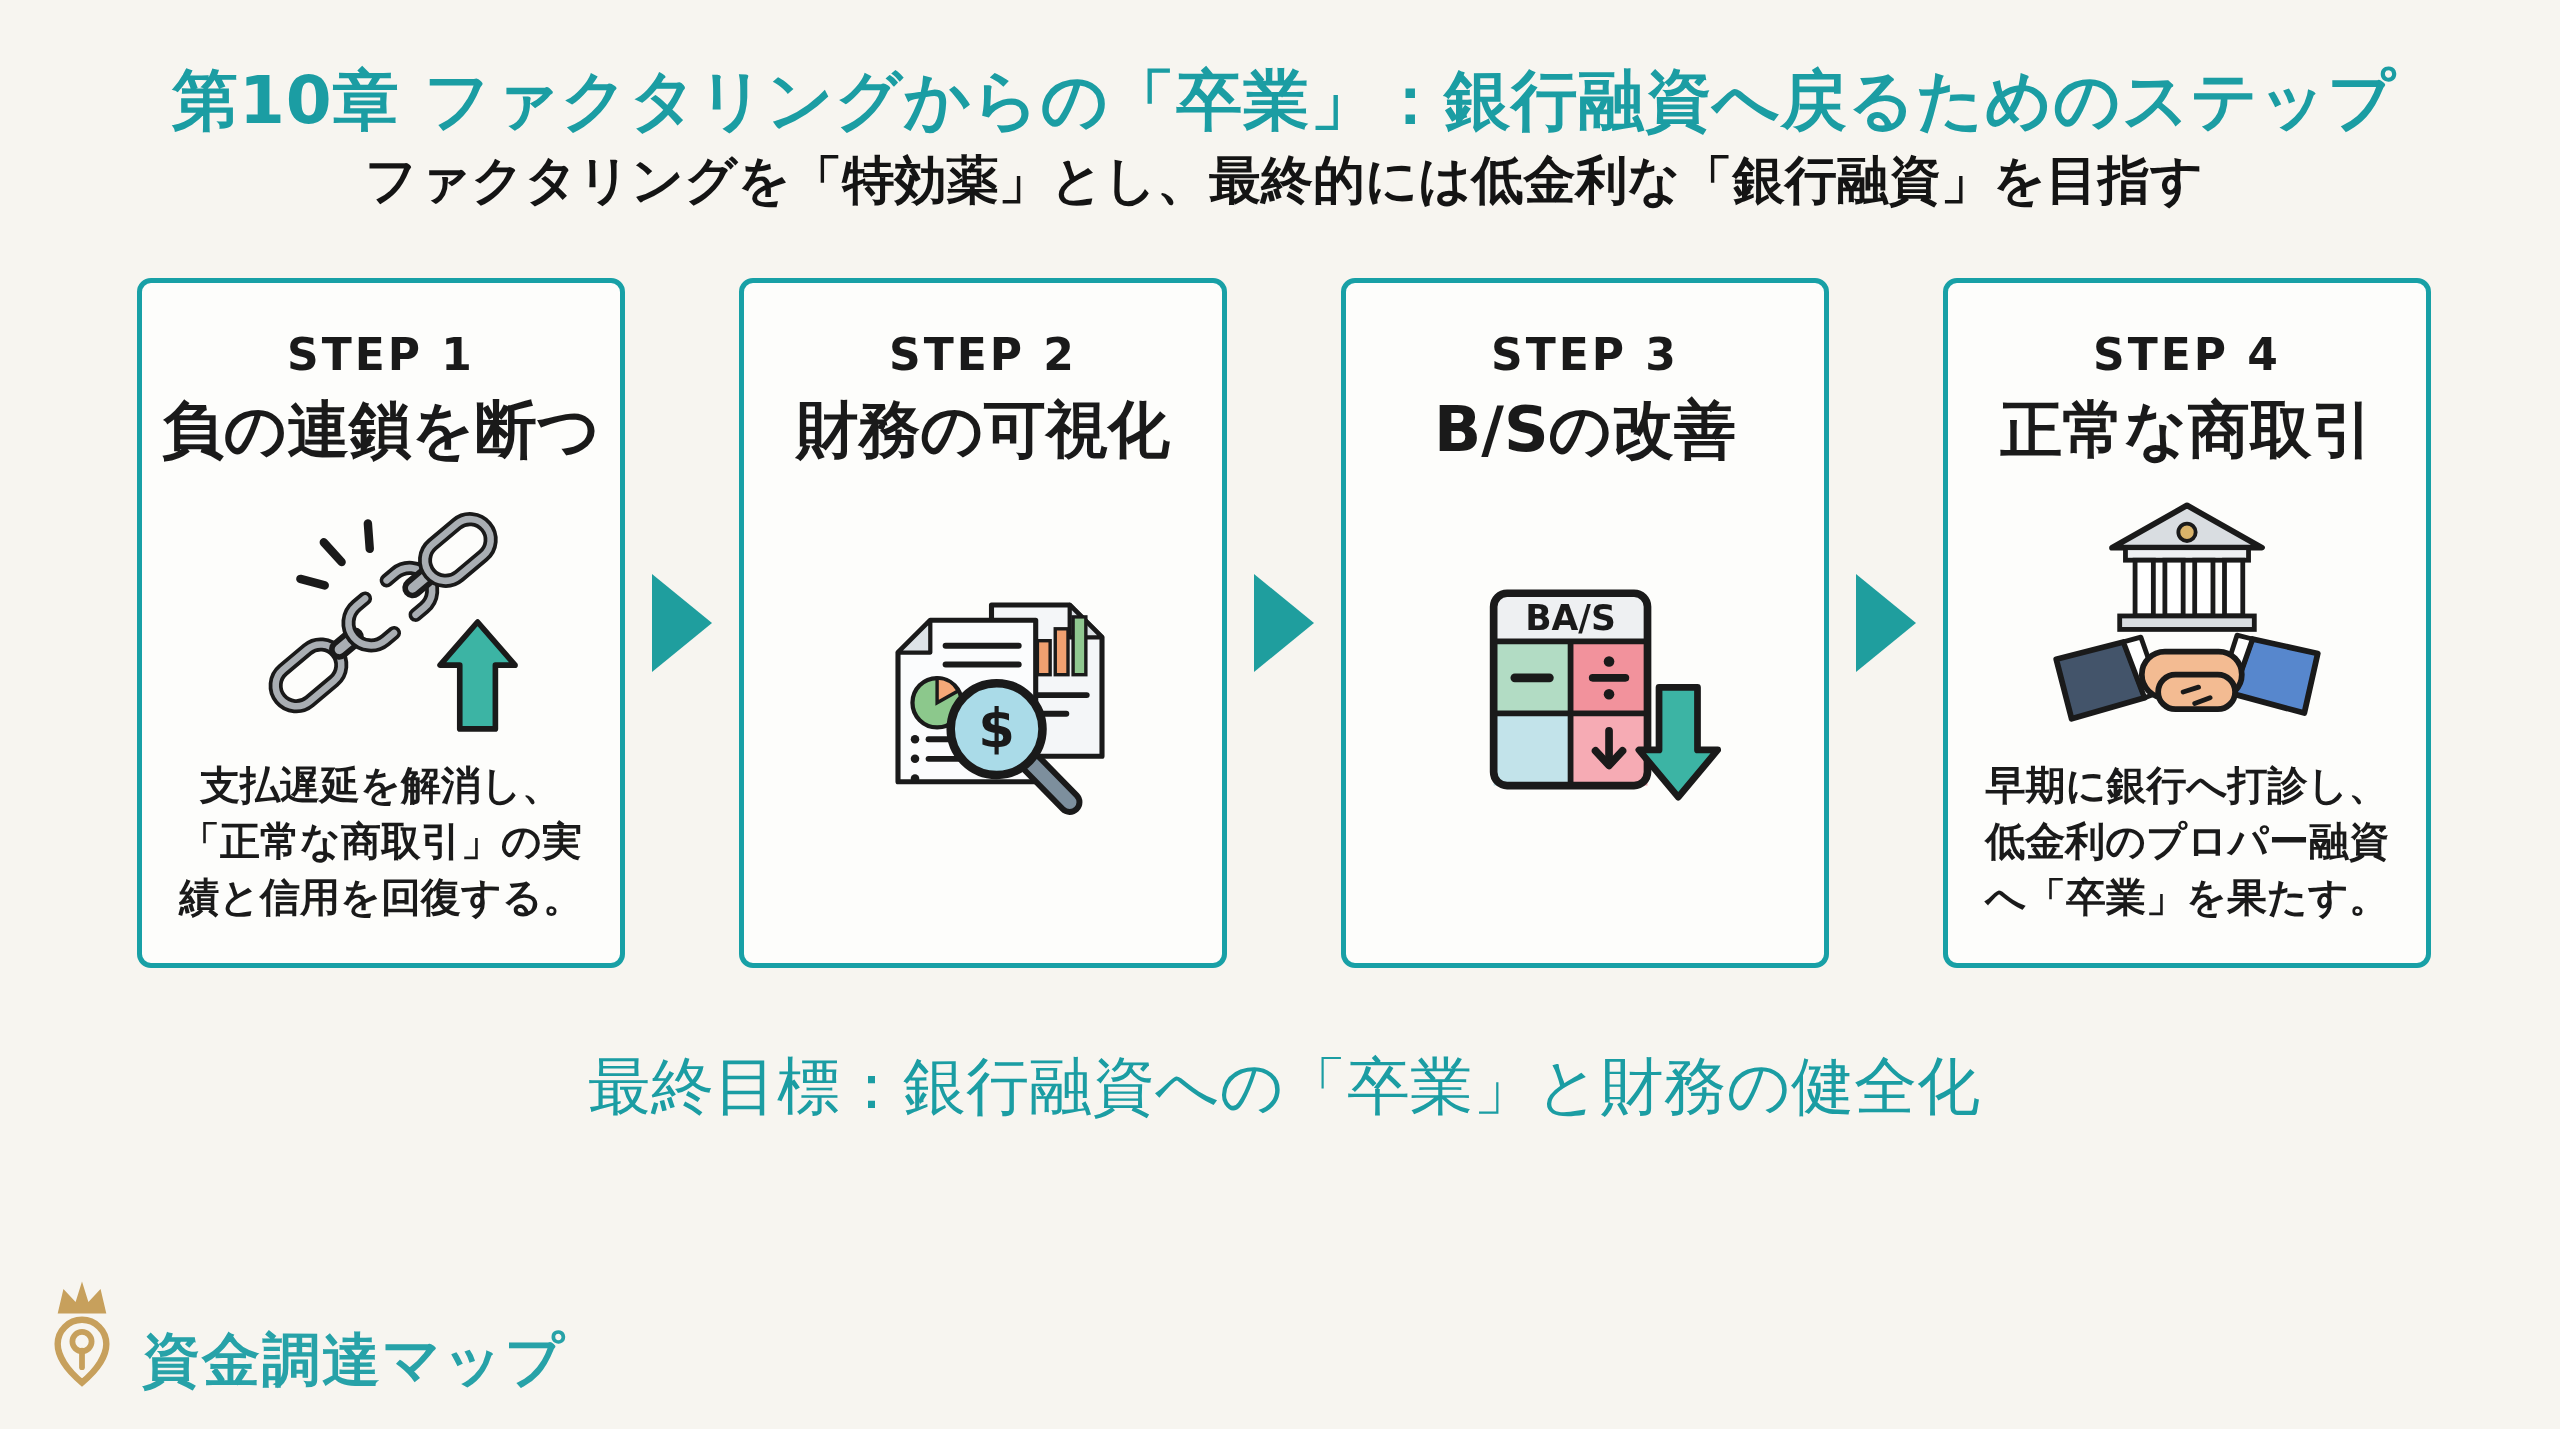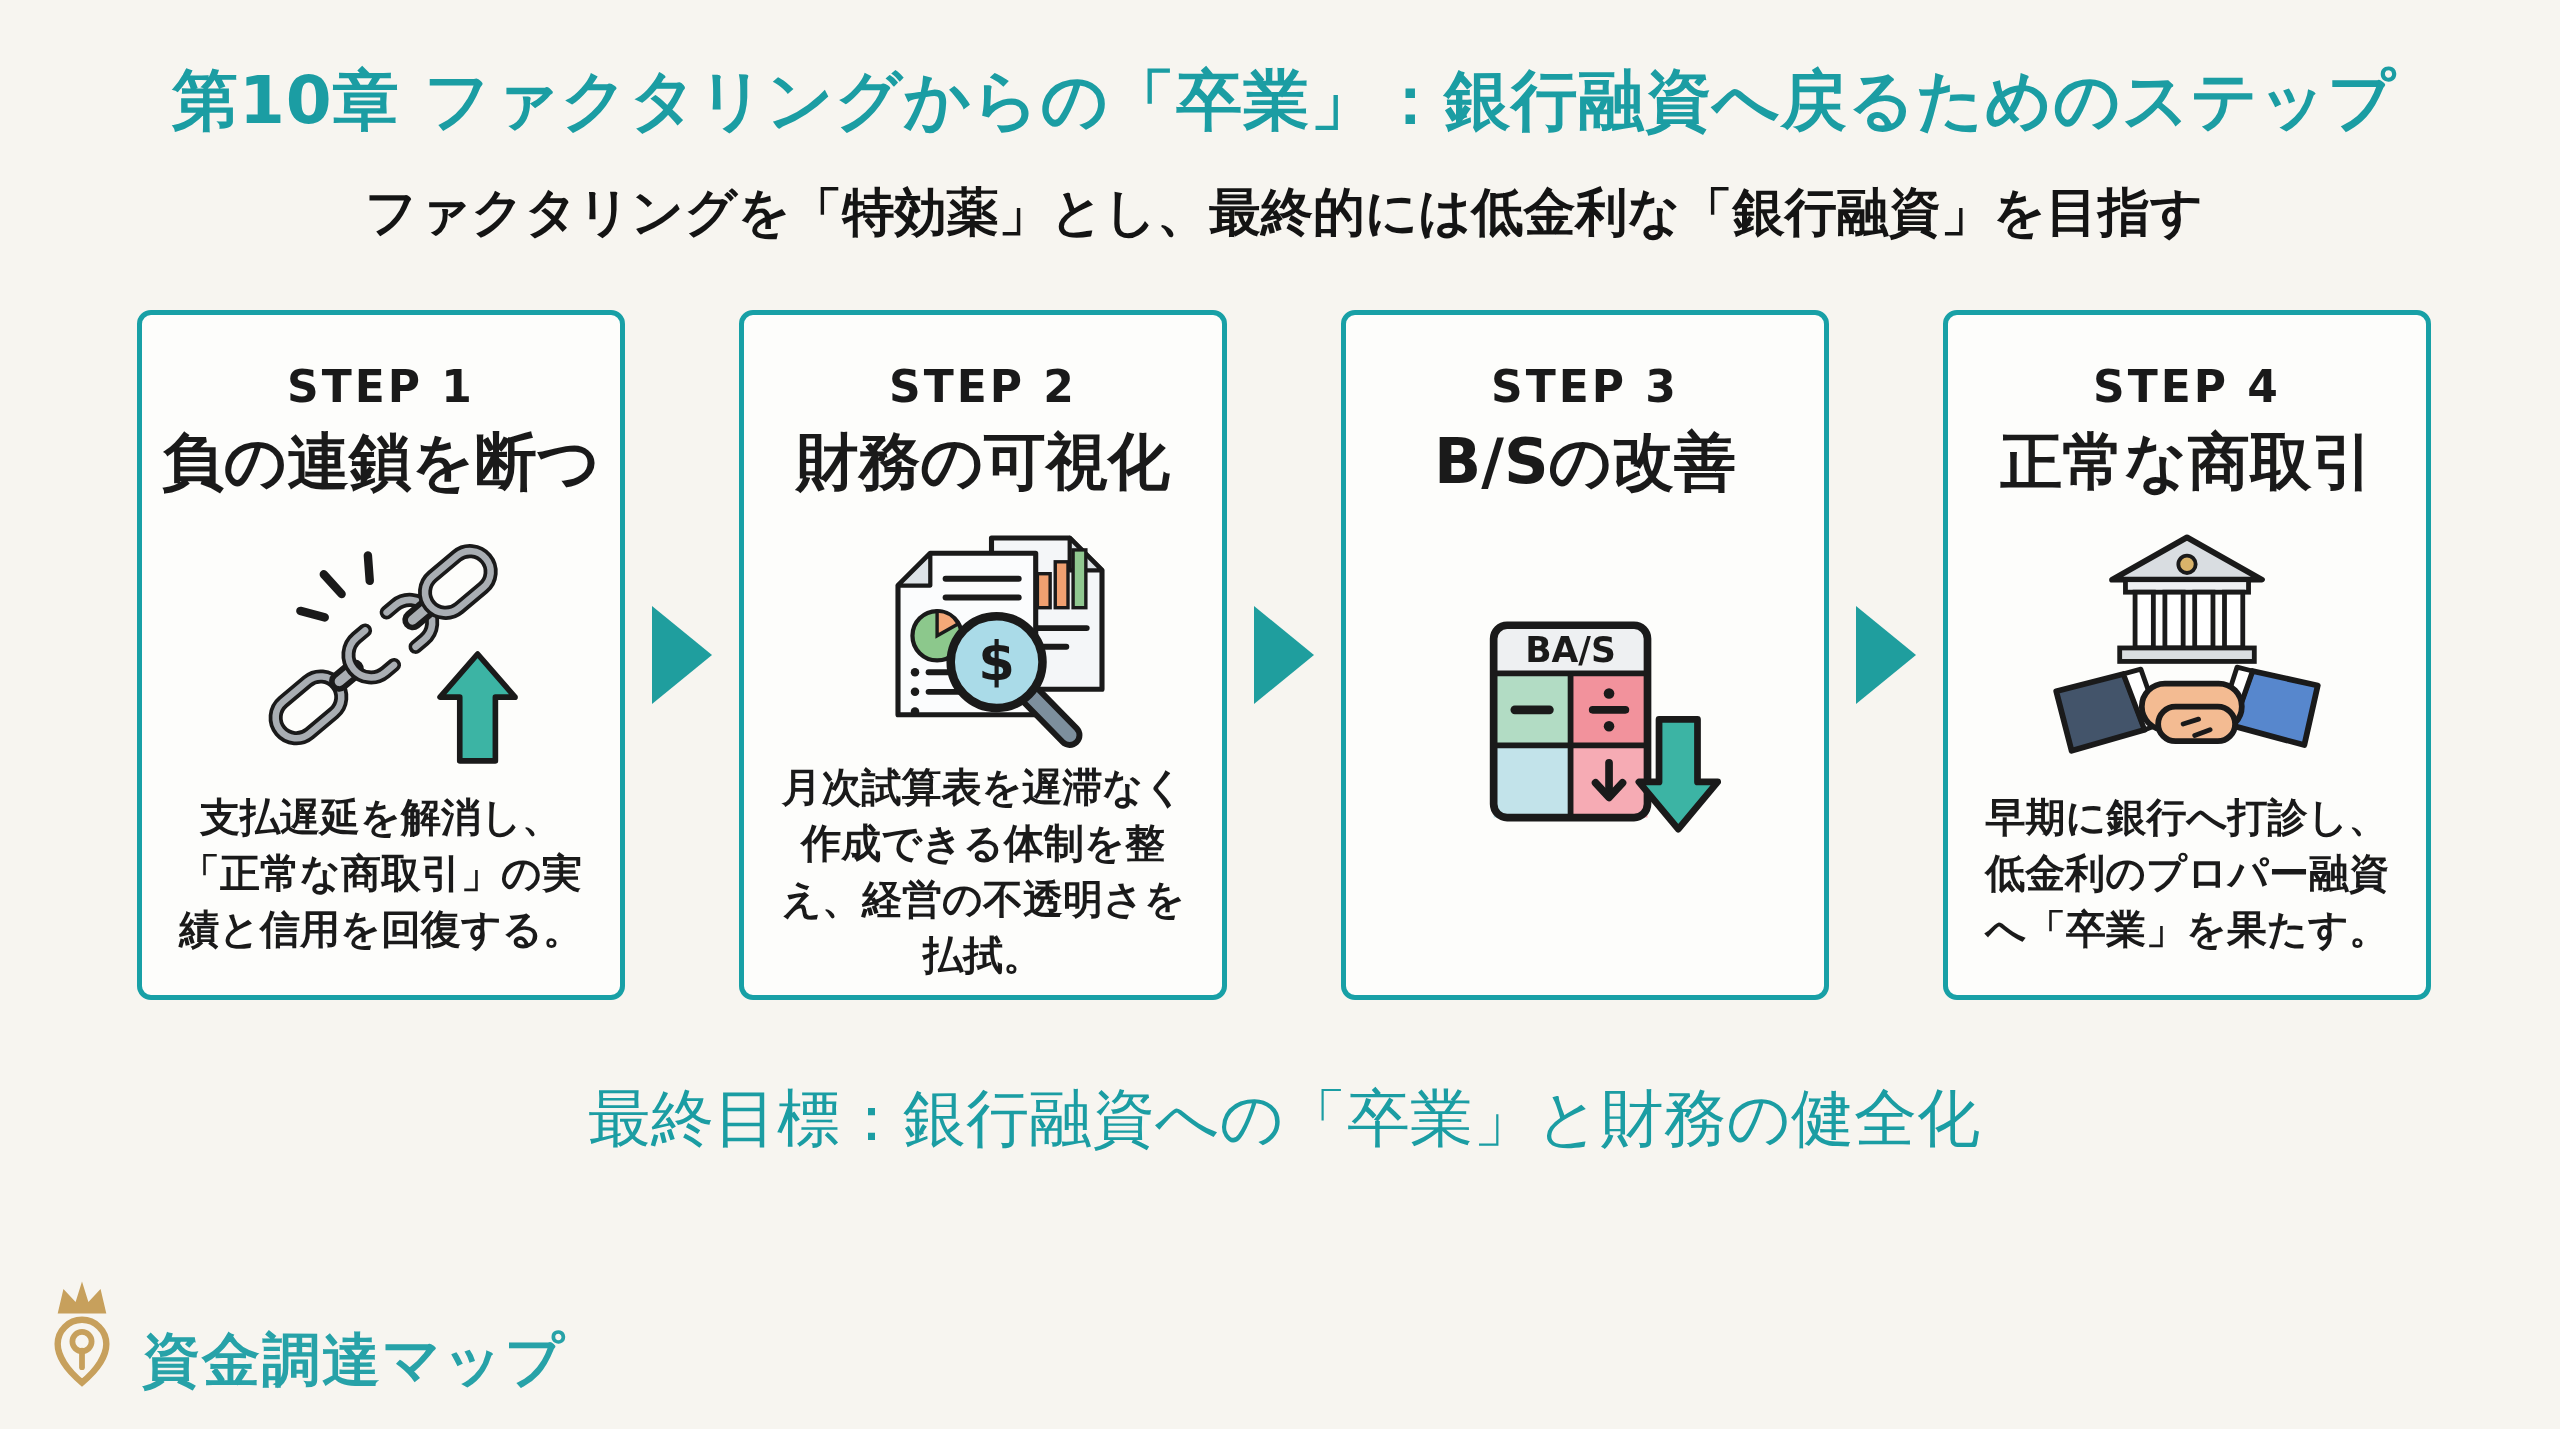--- a/index.html
+++ b/index.html
@@ -14,21 +14,20 @@
   }
   .main-title {
     margin-top:56px;
     text-align:center;
     font-size:66px;
     font-weight:800;
     color:#1b9da3;
     letter-spacing:1px;
   }
   .subtitle {
-    margin-top:32px;
     text-align:center;
     font-size:52px;
     font-weight:800;
     color:#141414;
   }
   .steps-row {
     margin-top:62px;
     padding:0 134px;
     display:flex;
     justify-content:center;
@@ -185,21 +184,20 @@
           <g stroke="#1a1a1a" stroke-width="7" stroke-linecap="round">
             <line x1="86" y1="198" x2="132" y2="198"></line>
             <line x1="86" y1="221" x2="132" y2="221"></line>
           </g>
           <line x1="205" y1="224" x2="252" y2="272" stroke="#1a1a1a" stroke-width="30" stroke-linecap="round"></line>
           <line x1="205" y1="224" x2="252" y2="272" stroke="#7d8f9d" stroke-width="16" stroke-linecap="round"></line>
           <circle cx="166" cy="186" r="54" fill="#aadbe8" stroke="#1a1a1a" stroke-width="10"></circle>
           <text x="166" y="207" text-anchor="middle" font-size="62" font-weight="bold" fill="#1a1a1a">$</text>
         </svg>
       </div>
-      <div class="step-desc">月次試算表を遅滞なく作成できる体制を整え、経営の不透明さを払拭。</div>
     </div>
 
     <div class="gap-arrow-box">
       <div class="tri-right"></div>
     </div>
 
     <div class="step-card">
       <div class="step-label">STEP 3</div>
       <div class="step-title">B/Sの改善</div>
       <div class="icon-wrap">

